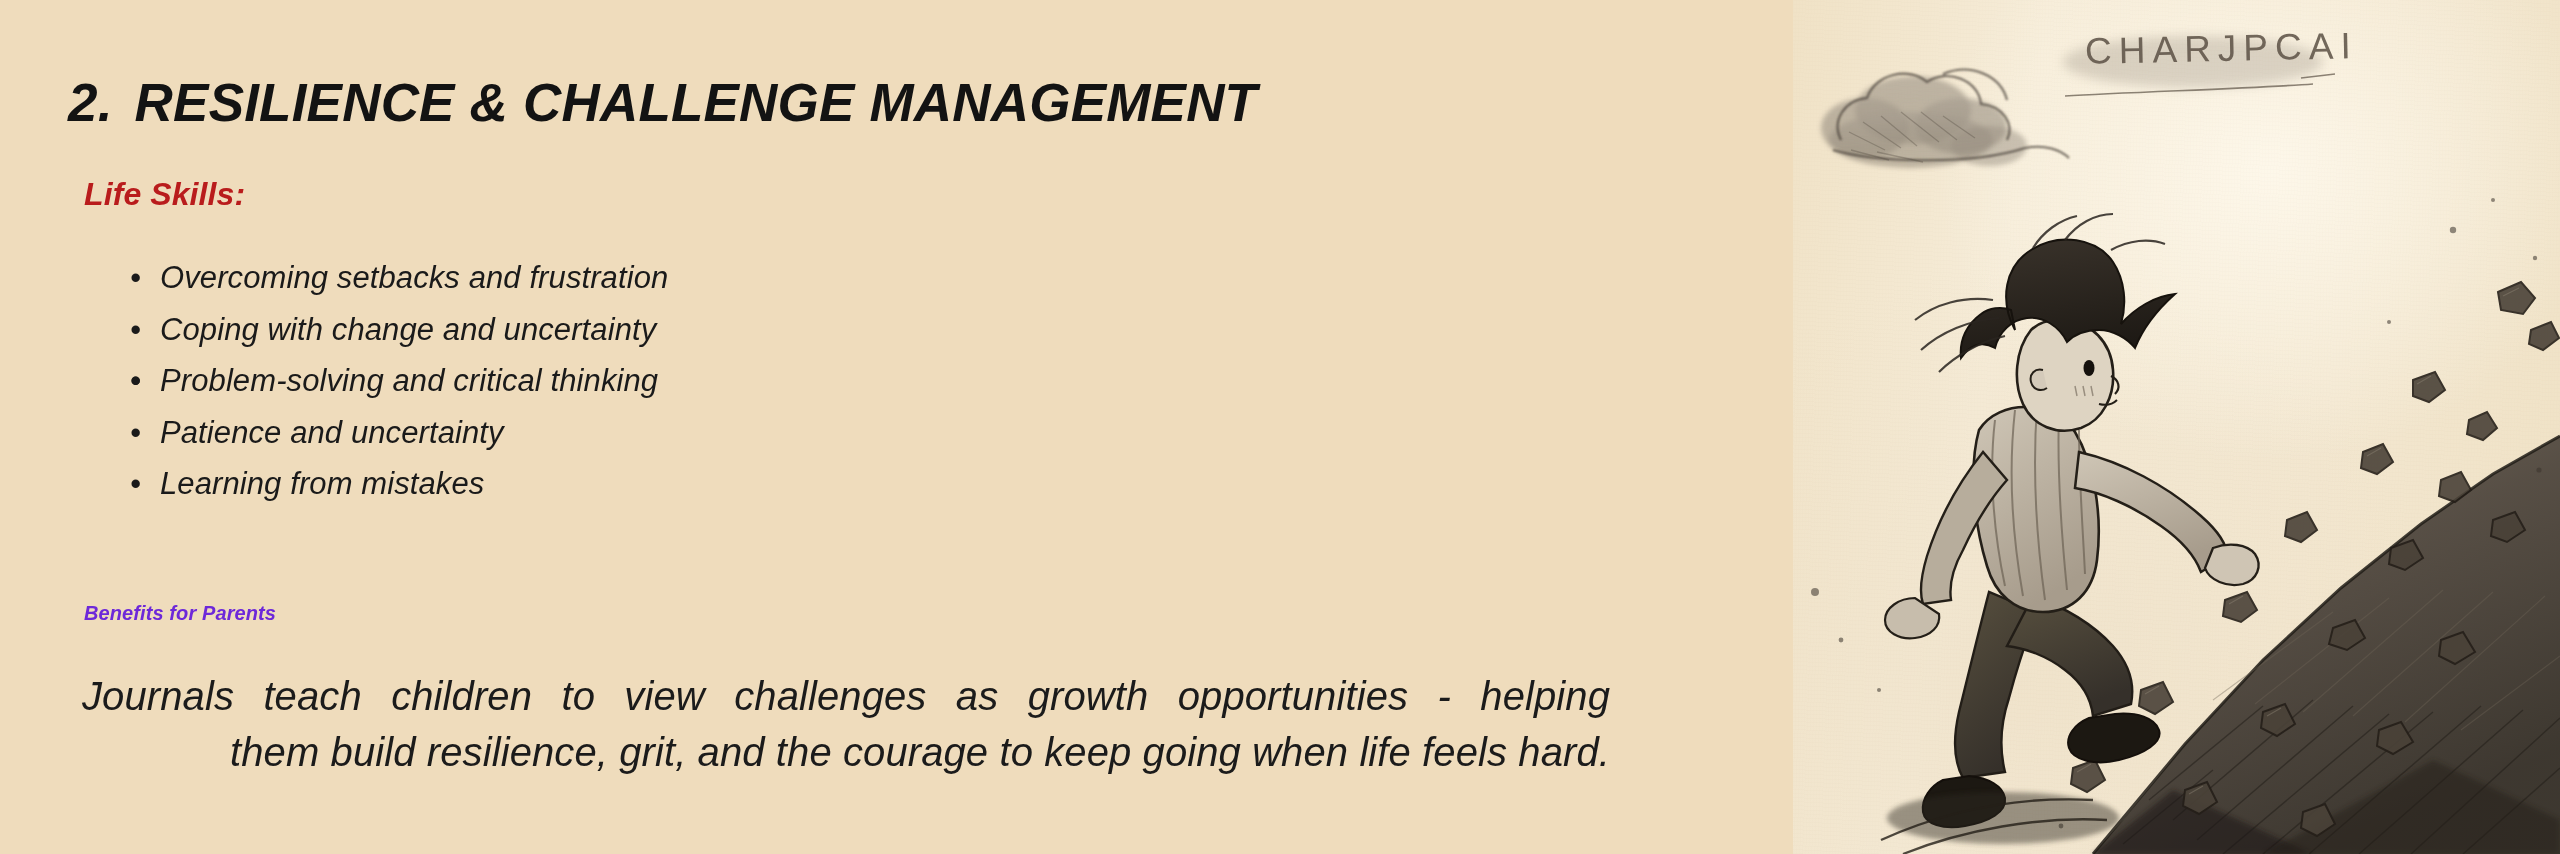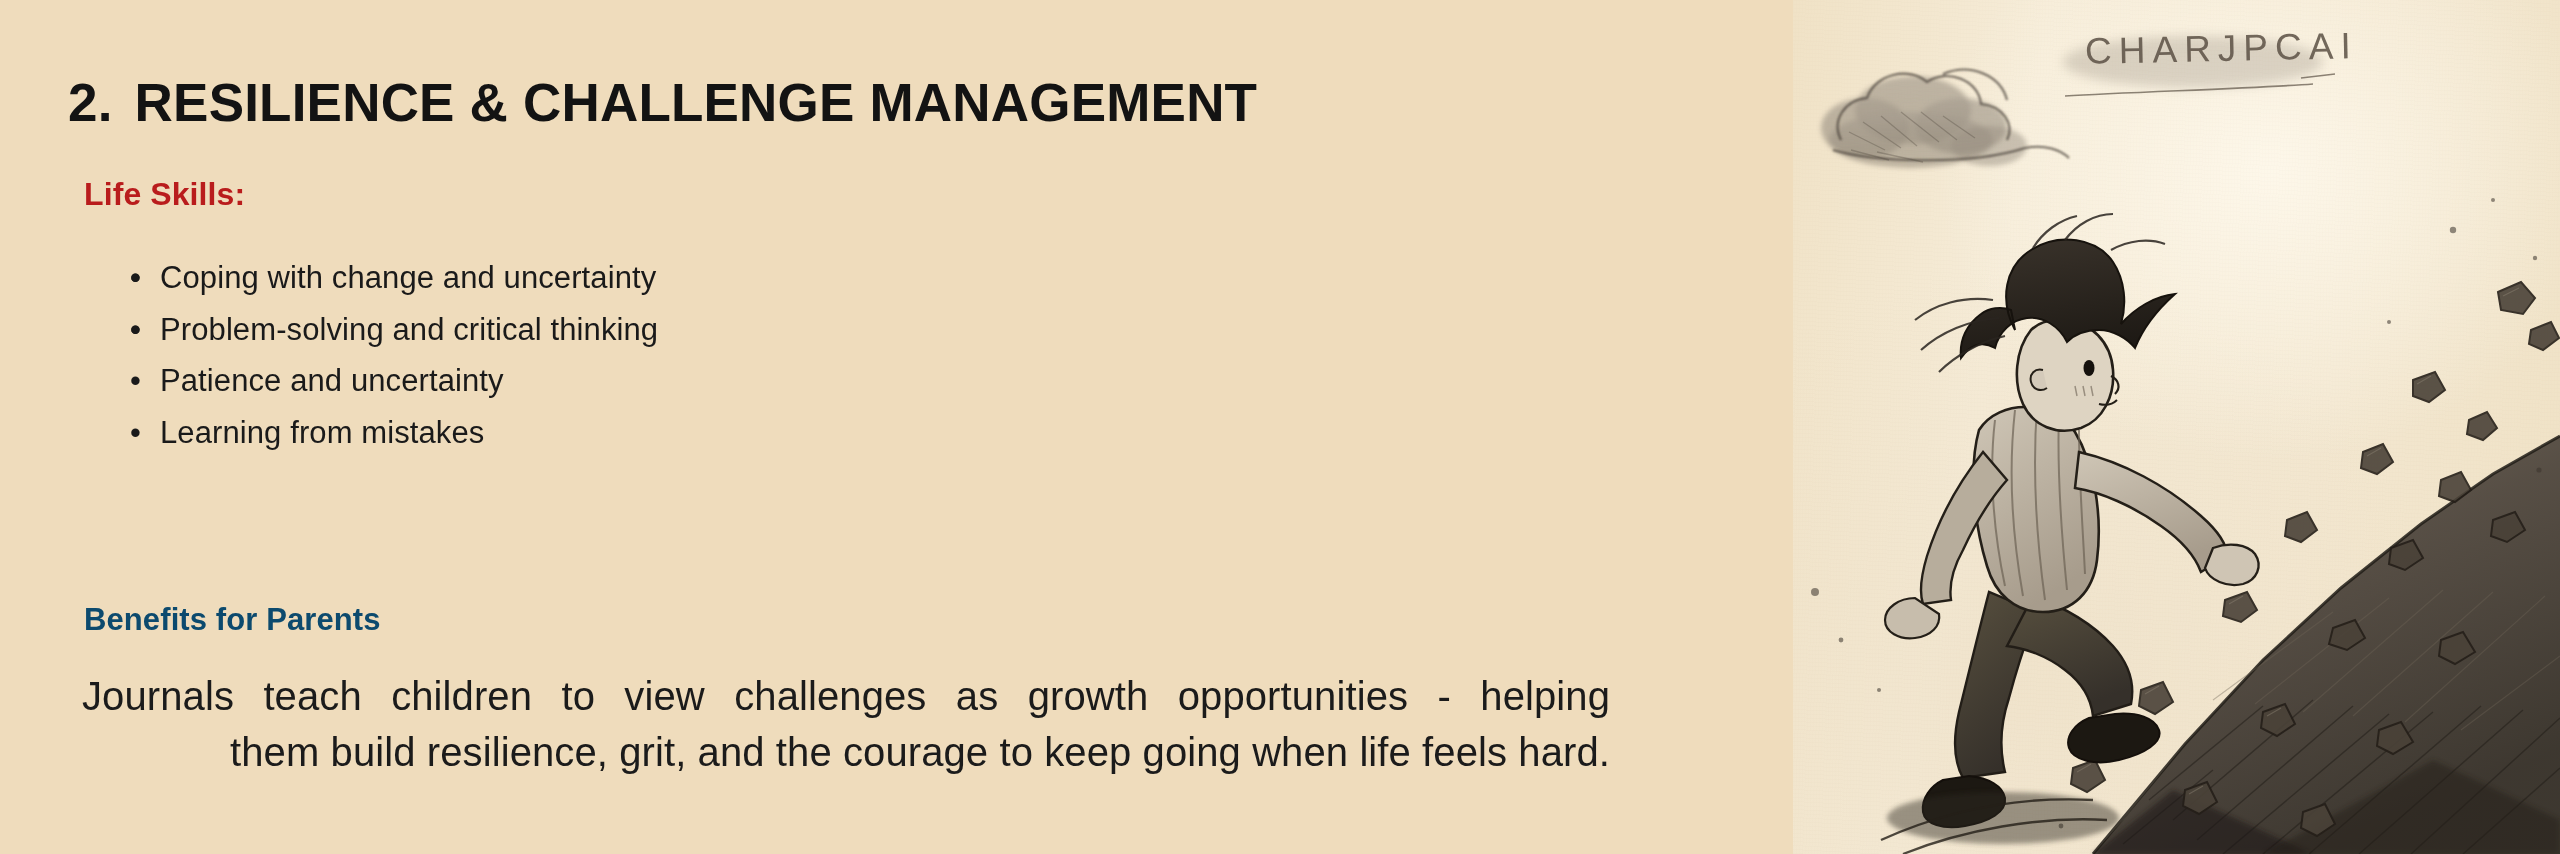--- a/index.html
+++ b/index.html
@@ -24,20 +24,21 @@
 
   
   #text-panel {
     position: relative;
     width: 1793px;
     height: 854px;
     background: #EFDCBC;
     box-sizing: border-box;
     padding: 0;
     flex: 0 0 auto;
+    font-style: italic;
   }
 
   #section-title {
     position: absolute;
     left: 68px;
     top: 72px;
     font-size: 53px;
     font-weight: 700;
     letter-spacing: 0.2px;
     color: #131313;
@@ -81,23 +82,23 @@
     top: 0;
     font-size: 31px;
     line-height: 51.5px;
     color: #1a1a1a;
   }
 
   #benefits-heading {
     position: absolute;
     left: 84px;
     top: 602px;
-    font-size: 31px;
+    font-size: 20px;
     font-weight: 700;
-    color: #0c4a6e;
+    color: #6d28d9;
     letter-spacing: 0.1px;
   }
 
   #benefits-body {
     position: absolute;
     left: 82px;
     top: 668px;
     width: 1528px;
     font-size: 40px;
     line-height: 56px;
@@ -172,20 +173,21 @@
 
     <div id="section-title">
       <span class="num">2.</span><span>RESILIENCE &amp; CHALLENGE MANAGEMENT</span>
     </div>
 
     <div id="life-skills-heading">Life Skills:</div>
 
     <ul id="skills-list">
       <li>
         <span class="bullet">•</span>
+        <span>Overcoming setbacks and frustration</span>
       </li>
       <li>
         <span class="bullet">•</span>
         <span>Coping with change and uncertainty</span>
       </li>
       <li>
         <span class="bullet">•</span>
       </li>
       <li>
         <span class="bullet">•</span>

